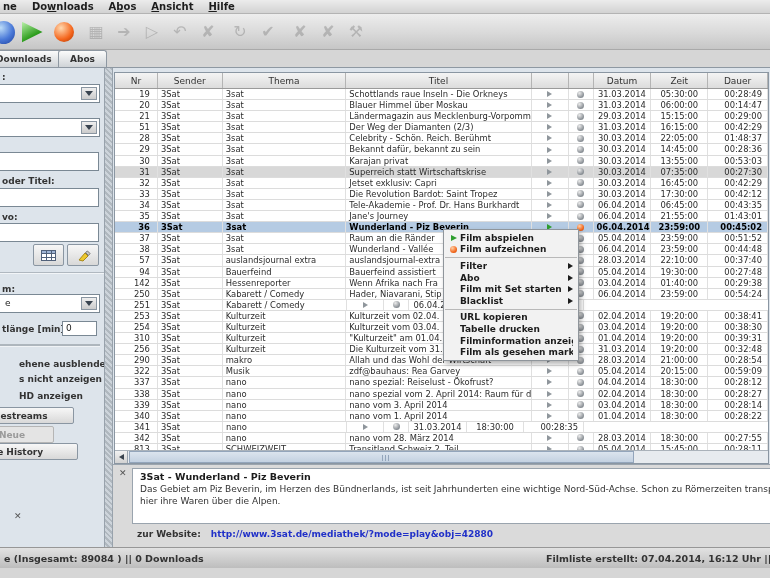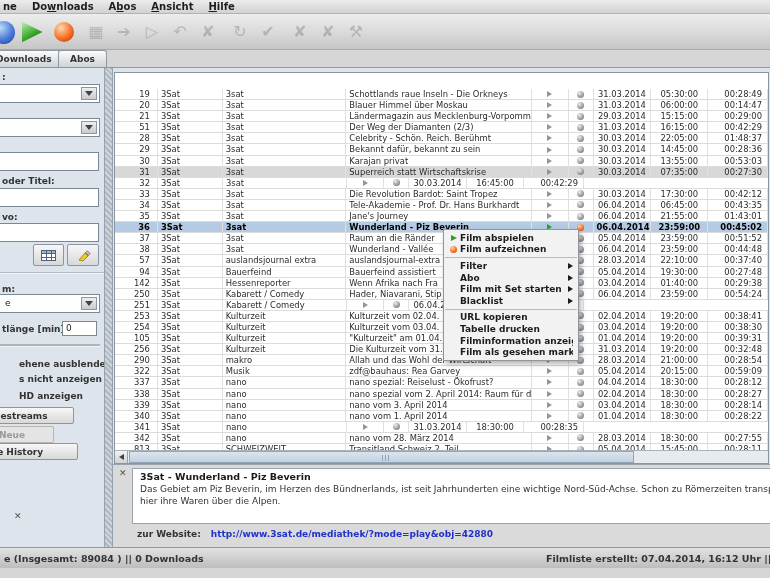--- a/index.html
+++ b/index.html
@@ -264,20 +264,31 @@
     <div class="f-btn disabled" style="left:-30px; top:358px; width:84px;">Neue</div>
     <div class="f-btn" style="left:-50px; top:375px; width:128px;">elle History</div>
 
     <span class="close-x" style="left:14px; top:444px;">✕</span>
   </div>
 
   <div class="vsplit"></div>
 
   <div class="table-wrap">
     <div class="film-table">
+      <div class="thead" id="thead">
+          <div class="th col0">Nr</div>
+          <div class="th col1">Sender</div>
+          <div class="th col2">Thema</div>
+          <div class="th col3">Titel</div>
+          <div class="th col4"></div>
+          <div class="th col5"></div>
+          <div class="th col6">Datum</div>
+          <div class="th col7">Zeit</div>
+          <div class="th col8">Dauer</div>
+        </div>
       <div class="tbody" id="tbody">
           <div class="tr">
             <div class="td col0">19</div>
             <div class="td col1">3Sat</div>
             <div class="td col2">3sat</div>
             <div class="td col3">Schottlands raue Inseln - Die Orkneys</div>
             <div class="td col4">
               <span class="tri"></span>
             </div>
             <div class="td col5">
@@ -389,20 +400,21 @@
               <span class="ball"></span>
             </div>
             <div class="td col6">30.03.2014</div>
             <div class="td col7">07:35:00</div>
             <div class="td col8">00:27:30</div>
           </div>
           <div class="tr">
             <div class="td col0">32</div>
             <div class="td col1">3Sat</div>
             <div class="td col2">3sat</div>
+            <div class="td col3">Jetset exklusiv: Capri</div>
             <div class="td col4">
               <span class="tri"></span>
             </div>
             <div class="td col5">
               <span class="ball"></span>
             </div>
             <div class="td col6">30.03.2014</div>
             <div class="td col7">16:45:00</div>
             <div class="td col8">00:42:29</div>
           </div>
@@ -594,21 +606,21 @@
               <span class="tri"></span>
             </div>
             <div class="td col5">
               <span class="ball"></span>
             </div>
             <div class="td col6">03.04.2014</div>
             <div class="td col7">19:20:00</div>
             <div class="td col8">00:38:30</div>
           </div>
           <div class="tr">
-            <div class="td col0">105</div>
+            <div class="td col0">310</div>
             <div class="td col1">3Sat</div>
             <div class="td col2">Kulturzeit</div>
             <div class="td col3">"Kulturzeit" am 01.04.</div>
             <div class="td col4">
               <span class="tri"></span>
             </div>
             <div class="td col5">
               <span class="ball"></span>
             </div>
             <div class="td col6">01.04.2014</div>

